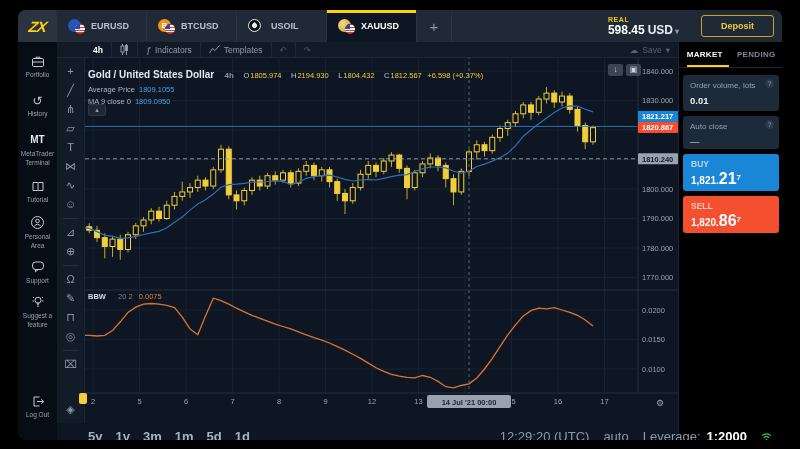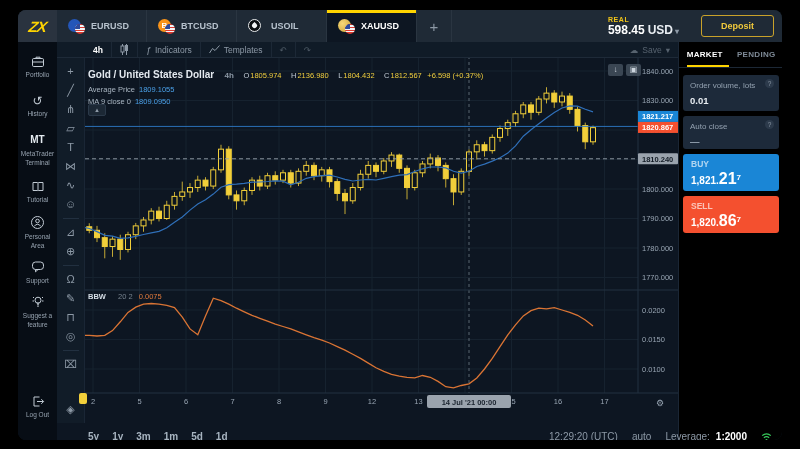--- a/index.html
+++ b/index.html
@@ -83,21 +83,21 @@
   .card-value{color:#e8edf2;font-size:9.5px;font-weight:bold;margin-top:5px}
   .card-value.dim{color:#93a1b0}
   .qmark{position:absolute;right:5px;top:4px;width:9px;height:9px;border-radius:50%;background:#2c3a4b;color:#8d99a6;font-size:6.5px;display:flex;align-items:center;justify-content:center}
   .obtn{position:absolute;left:4px;width:96px;height:37px;border-radius:3px;padding:5px 8px;color:#fff;cursor:pointer}
   .obtn .bl{font-size:8.5px;font-weight:bold;opacity:.65}
   .obtn .pr{margin-top:1px;font-weight:bold;font-size:10px;white-space:nowrap}
   .obtn .pr .big{font-size:16px}
   .obtn .pr sup{font-size:8px}
 
   
-  .bottombar{position:absolute;left:39px;top:418px;width:725px;height:17px;display:flex;align-items:center;font-size:10px;color:#8d99a6}
+  .bottombar{position:absolute;left:39px;top:418px;width:725px;height:17px;display:flex;align-items:center;font-size:13px;color:#8d99a6}
   .rng{margin-left:31px;display:flex;gap:13px;font-weight:bold;color:#a7b4c0}
   .rng span{cursor:pointer}
   .bb-right{margin-left:auto;display:flex;align-items:center;gap:14px;margin-right:10px}
   .lev b{color:#fff;margin-left:6px}
 </style>
 </head>
 <body>
 
 <div class="window">
 
@@ -450,21 +450,21 @@
         <rect x="553" y="79.94235000000012" width="40" height="11" fill="#f4502f"></rect>
         <text x="557" y="88.44235000000012" fill="#fff" text-anchor="start" font-size="7.5" font-weight="bold">1820.867</text>
         <rect x="553" y="111.29199999999997" width="40" height="11" rx="1" fill="#9aa3ad"></rect>
         <text x="557" y="119.79199999999997" fill="#141d27" text-anchor="start" font-size="7.5" font-weight="bold">1810.240</text>
       </svg>
     <div class="legend">
       <div class="lg1">
         <span class="inst">Gold / United States Dollar</span>
         <span class="tf">4h</span>
         <span class="k">O</span><span class="v">1805.974</span>
-        <span class="k">H</span><span class="v">2136.980</span>
+        <span class="k">H</span><span class="v">2194.930</span>
         <span class="k">L</span><span class="v">1804.432</span>
         <span class="k">C</span><span class="v">1812.567</span>
         <span class="v">+6.598 (+0.37%)</span>
       </div>
       <div class="lg2"><span>Average Price</span><span class="bv">1809.1055</span></div>
       <div class="lg2"><span>MA 9 close 0</span><span class="bv">1809.0950</span></div>
     </div>
     <div class="collapse-btn">▴</div>
     <div class="mini-btns">
       <div class="mini-btn">↓</div>

